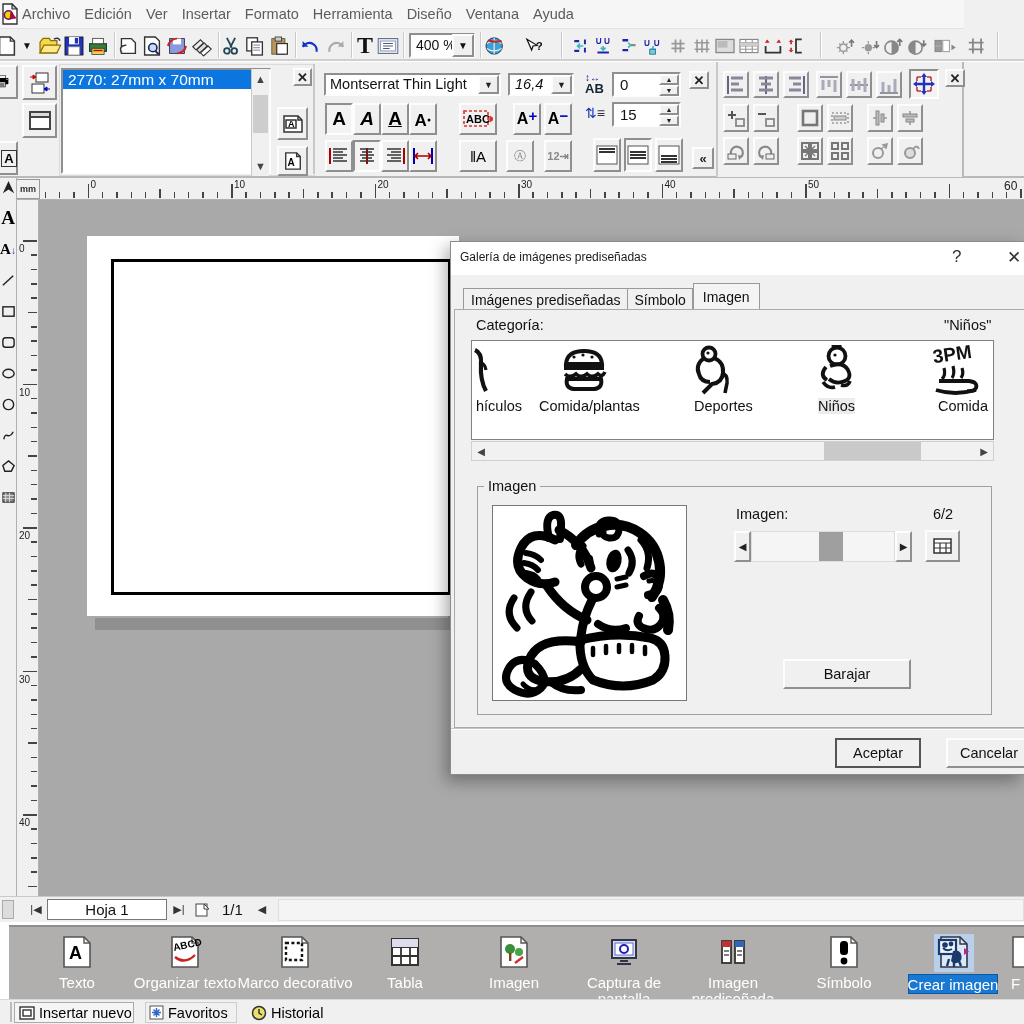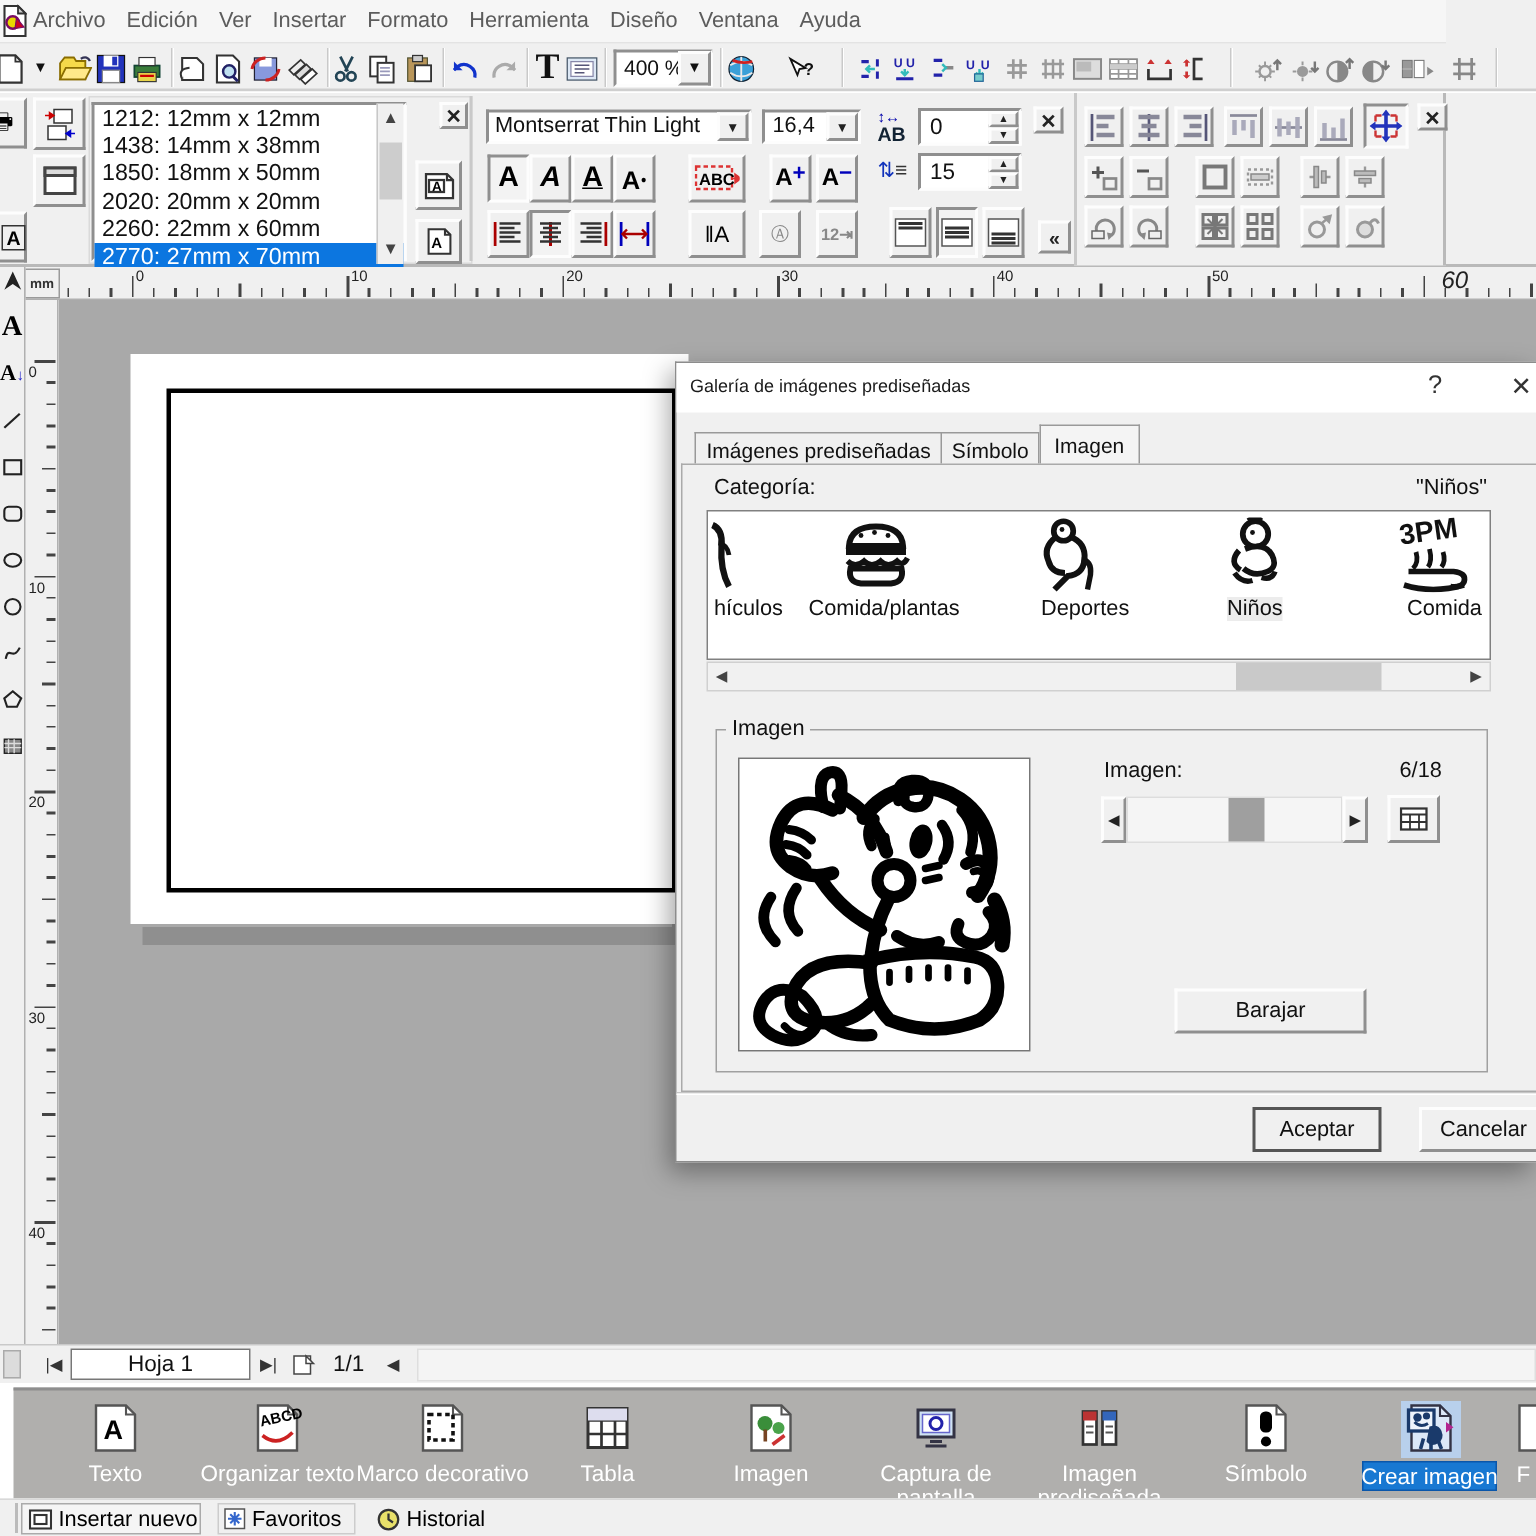--- a/index.html
+++ b/index.html
@@ -302,23 +302,20 @@
   </div>
   <div class="abs btn ic" style="left:22px;top:41px;width:35px;height:35px;">
     <svg width="24" height="24" viewBox="0 0 24 24">
           <rect x="2" y="3" width="20" height="17" fill="#fff" stroke="#444" stroke-width="2"></rect>
           <rect x="2" y="3" width="20" height="5" fill="#dcdcdc" stroke="#444" stroke-width="2"></rect>
         </svg>
   </div>
 
   <div class="abs" style="left:59px;top:2px;width:256px;height:112px;border:1px solid #dadada;">
     <div class="abs sunk" style="left:1px;top:3px;width:210px;height:106px;">
-      <div style="font-size:15.5px;color:#111;line-height:18.2px;padding:1px 0 0 5px;white-space:nowrap;">
-        1212: 12mm x 12mm<br>1438: 14mm x 38mm<br>1850: 18mm x 50mm<br>2020: 20mm x 20mm<br>2260: 22mm x 60mm
-      </div>
       <div style="font-size:15.5px;color:#fff;background:#0c76e0;line-height:19px;padding-left:5px;white-space:nowrap;">2770: 27mm x 70mm</div>
     </div>
 
     <div class="abs" style="left:191px;top:4px;width:18px;height:107px;background:#f0f0f0;border-left:1px solid #c8c8c8;">
       <div style="height:20px;display:flex;align-items:center;justify-content:center;font-size:11px;color:#444;">▲</div>
       <div style="height:38px;background:#cdcdcd;margin:6px 1px 0 1px;"></div>
       <div class="abs" style="bottom:0;width:100%;height:20px;display:flex;align-items:center;justify-content:center;font-size:11px;color:#444;">▼</div>
     </div>
   </div>
   <div class="abs btn ic" style="left:293px;top:6px;width:19px;height:18px;font-size:13px;font-weight:bold;color:#222;">✕</div>
@@ -339,21 +336,21 @@
   </div>
 
   <div class="abs" style="left:318px;top:0;width:394px;height:115px;">
     <div class="abs" style="left:-5px;top:2px;width:2px;height:110px;background:#c9c9c9;"></div>
 
     <div class="abs sunk" style="left:6px;top:11px;width:177px;height:23px;">
       <div style="font-size:14.5px;color:#111;padding:0 0 0 4px;line-height:19px;white-space:nowrap;">Montserrat Thin Light</div>
       <div class="abs btn ic" style="right:0px;top:0px;width:21px;height:19px;font-size:9px;color:#222;">▼</div>
     </div>
     <div class="abs sunk" style="left:190px;top:11px;width:66px;height:23px;">
-      <div style="font-size:14.5px;color:#111;padding-left:5px;line-height:19px;">16,4</div>
+      <div style="font-size:14.5px;color:#111;padding-left:5px;line-height:19px;font-style:italic;">16,4</div>
       <div class="abs btn ic" style="right:0px;top:0px;width:21px;height:19px;font-size:9px;color:#222;">▼</div>
     </div>
     <div class="abs" style="left:267px;top:9px;width:20px;height:24px;font-size:13px;font-weight:bold;color:#123;line-height:11px;">
       <span style="color:#00a;font-size:10px;">↕↔</span><br>AB
     </div>
     <div class="abs sunk" style="left:294px;top:10px;width:69px;height:25px;">
       <div style="font-size:15px;color:#111;padding-left:6px;line-height:21px;">0</div>
       <div class="abs" style="right:0;top:0;width:20px;height:21px;display:flex;flex-direction:column;">
         <div class="btn ic" style="flex:1;font-size:7px;color:#222;">▲</div>
         <div class="btn ic" style="flex:1;font-size:7px;color:#222;">▼</div>
@@ -624,21 +621,21 @@
       <div class="abs" style="left:819.4px;bottom:1px;width:1.5px;height:6px;background:#444;"></div>
       <div class="abs" style="left:833.7px;bottom:1px;width:1.5px;height:6px;background:#444;"></div>
       <div class="abs" style="left:848.0px;bottom:1px;width:1.5px;height:6px;background:#444;"></div>
       <div class="abs" style="left:862.4px;bottom:1px;width:1.5px;height:6px;background:#444;"></div>
       <div class="abs" style="left:876.8px;bottom:1px;width:1.5px;height:9px;background:#444;"></div>
       <div class="abs" style="left:891.1px;bottom:1px;width:1.5px;height:6px;background:#444;"></div>
       <div class="abs" style="left:905.4px;bottom:1px;width:1.5px;height:6px;background:#444;"></div>
       <div class="abs" style="left:919.8px;bottom:1px;width:1.5px;height:6px;background:#444;"></div>
       <div class="abs" style="left:934.1px;bottom:1px;width:1.5px;height:6px;background:#444;"></div>
       <div class="abs" style="left:948.5px;bottom:1px;width:1.5px;height:14px;background:#444;"></div>
-      <div class="abs" style="left:961px;top:1px;font-size:16px;color:#222;font-style:italic;">60</div>
+      <div class="abs" style="left:1004px;top:1px;font-size:12px;color:#222;">60</div>
       <div class="abs" style="left:962.9px;bottom:1px;width:1.5px;height:6px;background:#444;"></div>
       <div class="abs" style="left:977.2px;bottom:1px;width:1.5px;height:6px;background:#444;"></div>
       <div class="abs" style="left:991.5px;bottom:1px;width:1.5px;height:6px;background:#444;"></div>
       <div class="abs" style="left:1005.9px;bottom:1px;width:1.5px;height:6px;background:#444;"></div>
       <div class="abs" style="left:1020.3px;bottom:1px;width:1.5px;height:9px;background:#444;"></div>
     </div>
 
 <div class="abs" style="left:39px;top:200px;width:985px;height:696px;background:#a9a9a9;overflow:hidden;" id="canvas">
 
   <div class="abs" style="left:56px;top:418px;width:383px;height:12px;background:#8f8f8f;"></div>
@@ -866,21 +863,21 @@
               <path d="M87 134 q36-9 70-2 q14 3 15 18 q1 16-12 24 q-30 12-60 0 q-14-14-13-40z" stroke-width="9"></path>
               <path d="M100 142 v7 M113 140 v7 M126 139 v7 M139 139 v7 M152 141 v7" stroke-width="4.5"></path>
               <path d="M88 136 q-42-6-52 18 q-6 17 12 21 q24 4 40-12" stroke-width="9"></path>
               <path d="M42 158 q-17-10-26 4 q-8 14 6 22 q15 8 26-2 q9-9-6-24z" stroke-width="8"></path>
               <path d="M30 178 q7 8 16 5" stroke-width="5"></path>
               <path d="M58 176 q12 10 30 8" stroke-width="8"></path>
             </g>
           </svg>
     </div>
     <div class="abs" style="left:281px;top:196px;font-size:14.5px;color:#111;">Imagen:</div>
-    <div class="abs" style="left:478px;top:196px;font-size:14.5px;color:#111;">6/18</div>
+    <div class="abs" style="left:478px;top:196px;font-size:14.5px;color:#111;">6/2</div>
 
     <div class="abs" style="left:279px;top:221px;width:178px;height:31px;">
       <div class="abs btn ic" style="left:0;top:0;width:17px;height:31px;font-size:10px;color:#222;">◀</div>
       <div class="abs" style="left:17px;top:0;width:144px;height:31px;background:#f5f5f5;border:1px solid #ddd;"></div>
       <div class="abs btn ic" style="right:0;top:0;width:17px;height:31px;font-size:10px;color:#222;">▶</div>
       <div class="abs" style="left:85px;top:1px;width:24px;height:29px;background:#9f9f9f;"></div>
     </div>
     <div class="abs btn ic" style="left:470px;top:220px;width:35px;height:32px;">
       <svg width="19" height="16" viewBox="0 0 19 16">
             <rect x="1" y="1" width="17" height="14" fill="#fff" stroke="#333" stroke-width="1.5"></rect>

